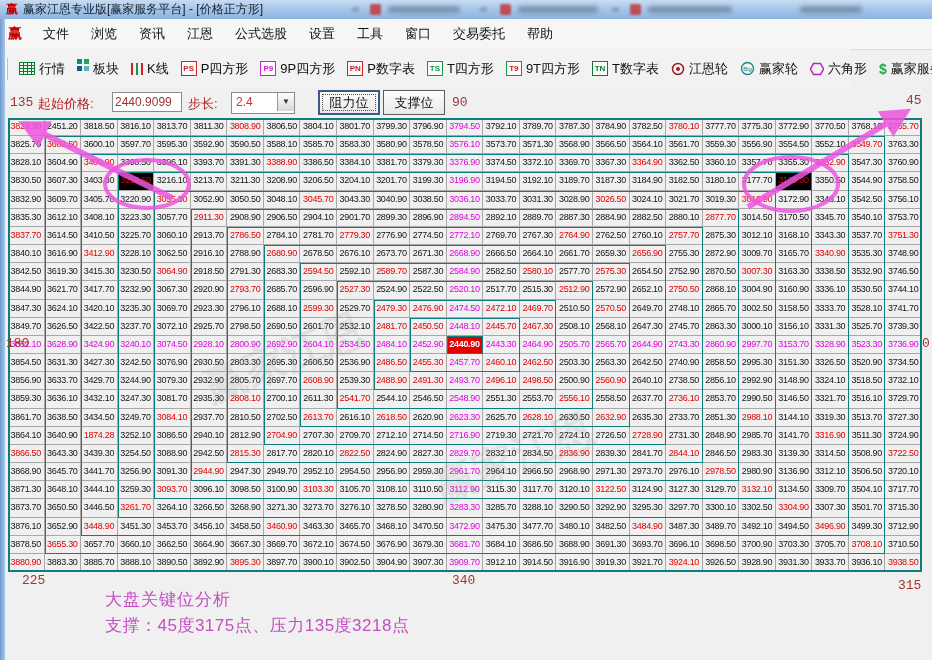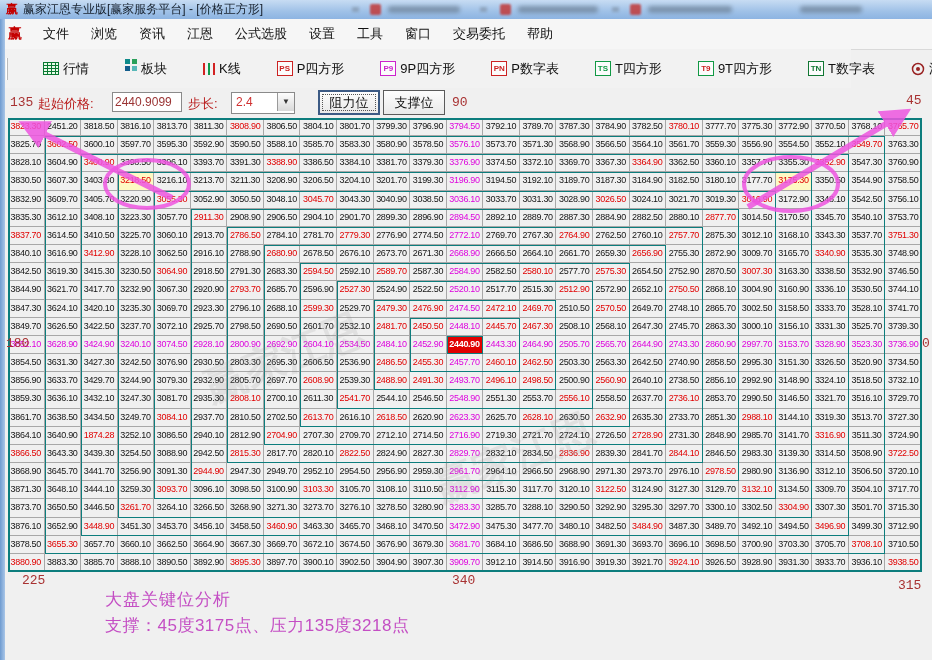--- a/index.html
+++ b/index.html
@@ -14,21 +14,21 @@
   .blur-ico{position:absolute;top:4px;width:11px;height:11px;background:#c23a3a;border-radius:2px;filter:blur(1px);opacity:.85;}
   .blur-txt{position:absolute;top:6px;height:7px;background:#5a6b7d;border-radius:3px;filter:blur(2px);opacity:.55;}
   .blur-plus{position:absolute;top:7px;width:7px;height:5px;background:#7d8da0;filter:blur(1.5px);opacity:.6;}
   
   #menubar{position:absolute;left:0;top:19px;width:932px;height:30px;background:#f6f6f6;
     border-bottom:1px solid #d9d9d9;display:flex;align-items:center;font-size:13px;color:#111;}
   #menubar .logo{color:#c40000;font-weight:bold;margin:0 10px 0 8px;font-size:14px;}
   .menu-item{padding:0 11px;cursor:default;}
   
   #toolbar{position:absolute;left:0;top:49px;width:851px;height:39px;background:#f2f2f2;
-    border-bottom:1px solid #cfcfcf;display:flex;align-items:center;font-size:13px;color:#111;gap:24px;}
+    border-bottom:1px solid #cfcfcf;display:flex;align-items:center;font-size:13px;color:#111;}
   #toolbar .grip{width:3px;height:22px;border-left:1px solid #fff;border-right:1px solid #bbb;margin:0 5px 0 6px;}
   .tb-item{display:flex;align-items:center;margin:0 6px;white-space:nowrap;}
   .tb-item .ic{margin-right:4px;display:inline-flex;align-items:center;justify-content:center;}
   .i-table{width:14px;height:11px;border:1px solid #0a7a33;background-color:#eafbea;
     background-image:repeating-linear-gradient(0deg,transparent 0 2px,#0a7a33 2px 3px),
                      repeating-linear-gradient(90deg,transparent 0 3px,#0a7a33 3px 4px);}
   .i-blocks{width:5px;height:5px;background:#0e8a8a;box-shadow:7px 0 0 #2aa05a,0 7px 0 #135d8c,7px 7px 0 #58b8b8;margin:-7px 7px 7px 0;}
   .i-kline{width:12px;height:12px;background:linear-gradient(90deg,#d22222 0 2px,transparent 2px 5px,#0e9a4a 5px 7px,transparent 7px 10px,#d22222 10px 12px);}
   .badge{width:14px;height:13px;font-size:8px;font-weight:bold;line-height:13px;text-align:center;background:#fcfcfc;}
   .i-dollar{font-size:14px;font-weight:bold;color:#22aa44;}
@@ -48,21 +48,21 @@
   .xp-btn.focused:after{content:"";position:absolute;left:2px;top:2px;right:2px;bottom:2px;border:1px dotted #555;}
   
   #grid-wrap{position:absolute;left:8px;top:118px;width:914px;height:454px;background:#f0f0f0;}
   #price-grid{position:absolute;left:0;top:0;width:100%;height:100%;display:grid;
     grid-template-columns:repeat(25,1fr);grid-template-rows:repeat(25,1fr);}
   .cell{border-right:1px solid #a8a8a8;border-bottom:1px solid #a8a8a8;overflow:hidden;
     font-size:9px;letter-spacing:-0.3px;line-height:17px;text-align:center;color:#141414;
     font-family:"Liberation Sans",sans-serif;background:#f0f0f0;cursor:default;}
   .cell.red{color:#e00000;}
   .cell.magenta{color:#dd00dd;}
-  .cell.hl{background:#fef9c3;}
+  .cell.hl{background:#000000;}
   .cell.center{background:#e00000;color:#fff;font-weight:bold;}
   .ring{position:absolute;border:1px solid #0d7d7d;pointer-events:none;box-sizing:border-box;}
   .ring.outer{border-width:2px;}
   
   #anno-svg{position:absolute;left:0;top:0;width:932px;height:660px;pointer-events:none;}
   .watermark{position:absolute;color:rgba(140,140,140,0.16);font-size:42px;font-weight:bold;
     transform:rotate(-22deg);pointer-events:none;white-space:nowrap;}
   
   #footer-line1{position:absolute;left:105px;top:588px;font-size:17px;color:#c44ec4;letter-spacing:1px;}
   #footer-line2{position:absolute;left:105px;top:614px;font-size:17px;color:#c44ec4;letter-spacing:0.5px;}

